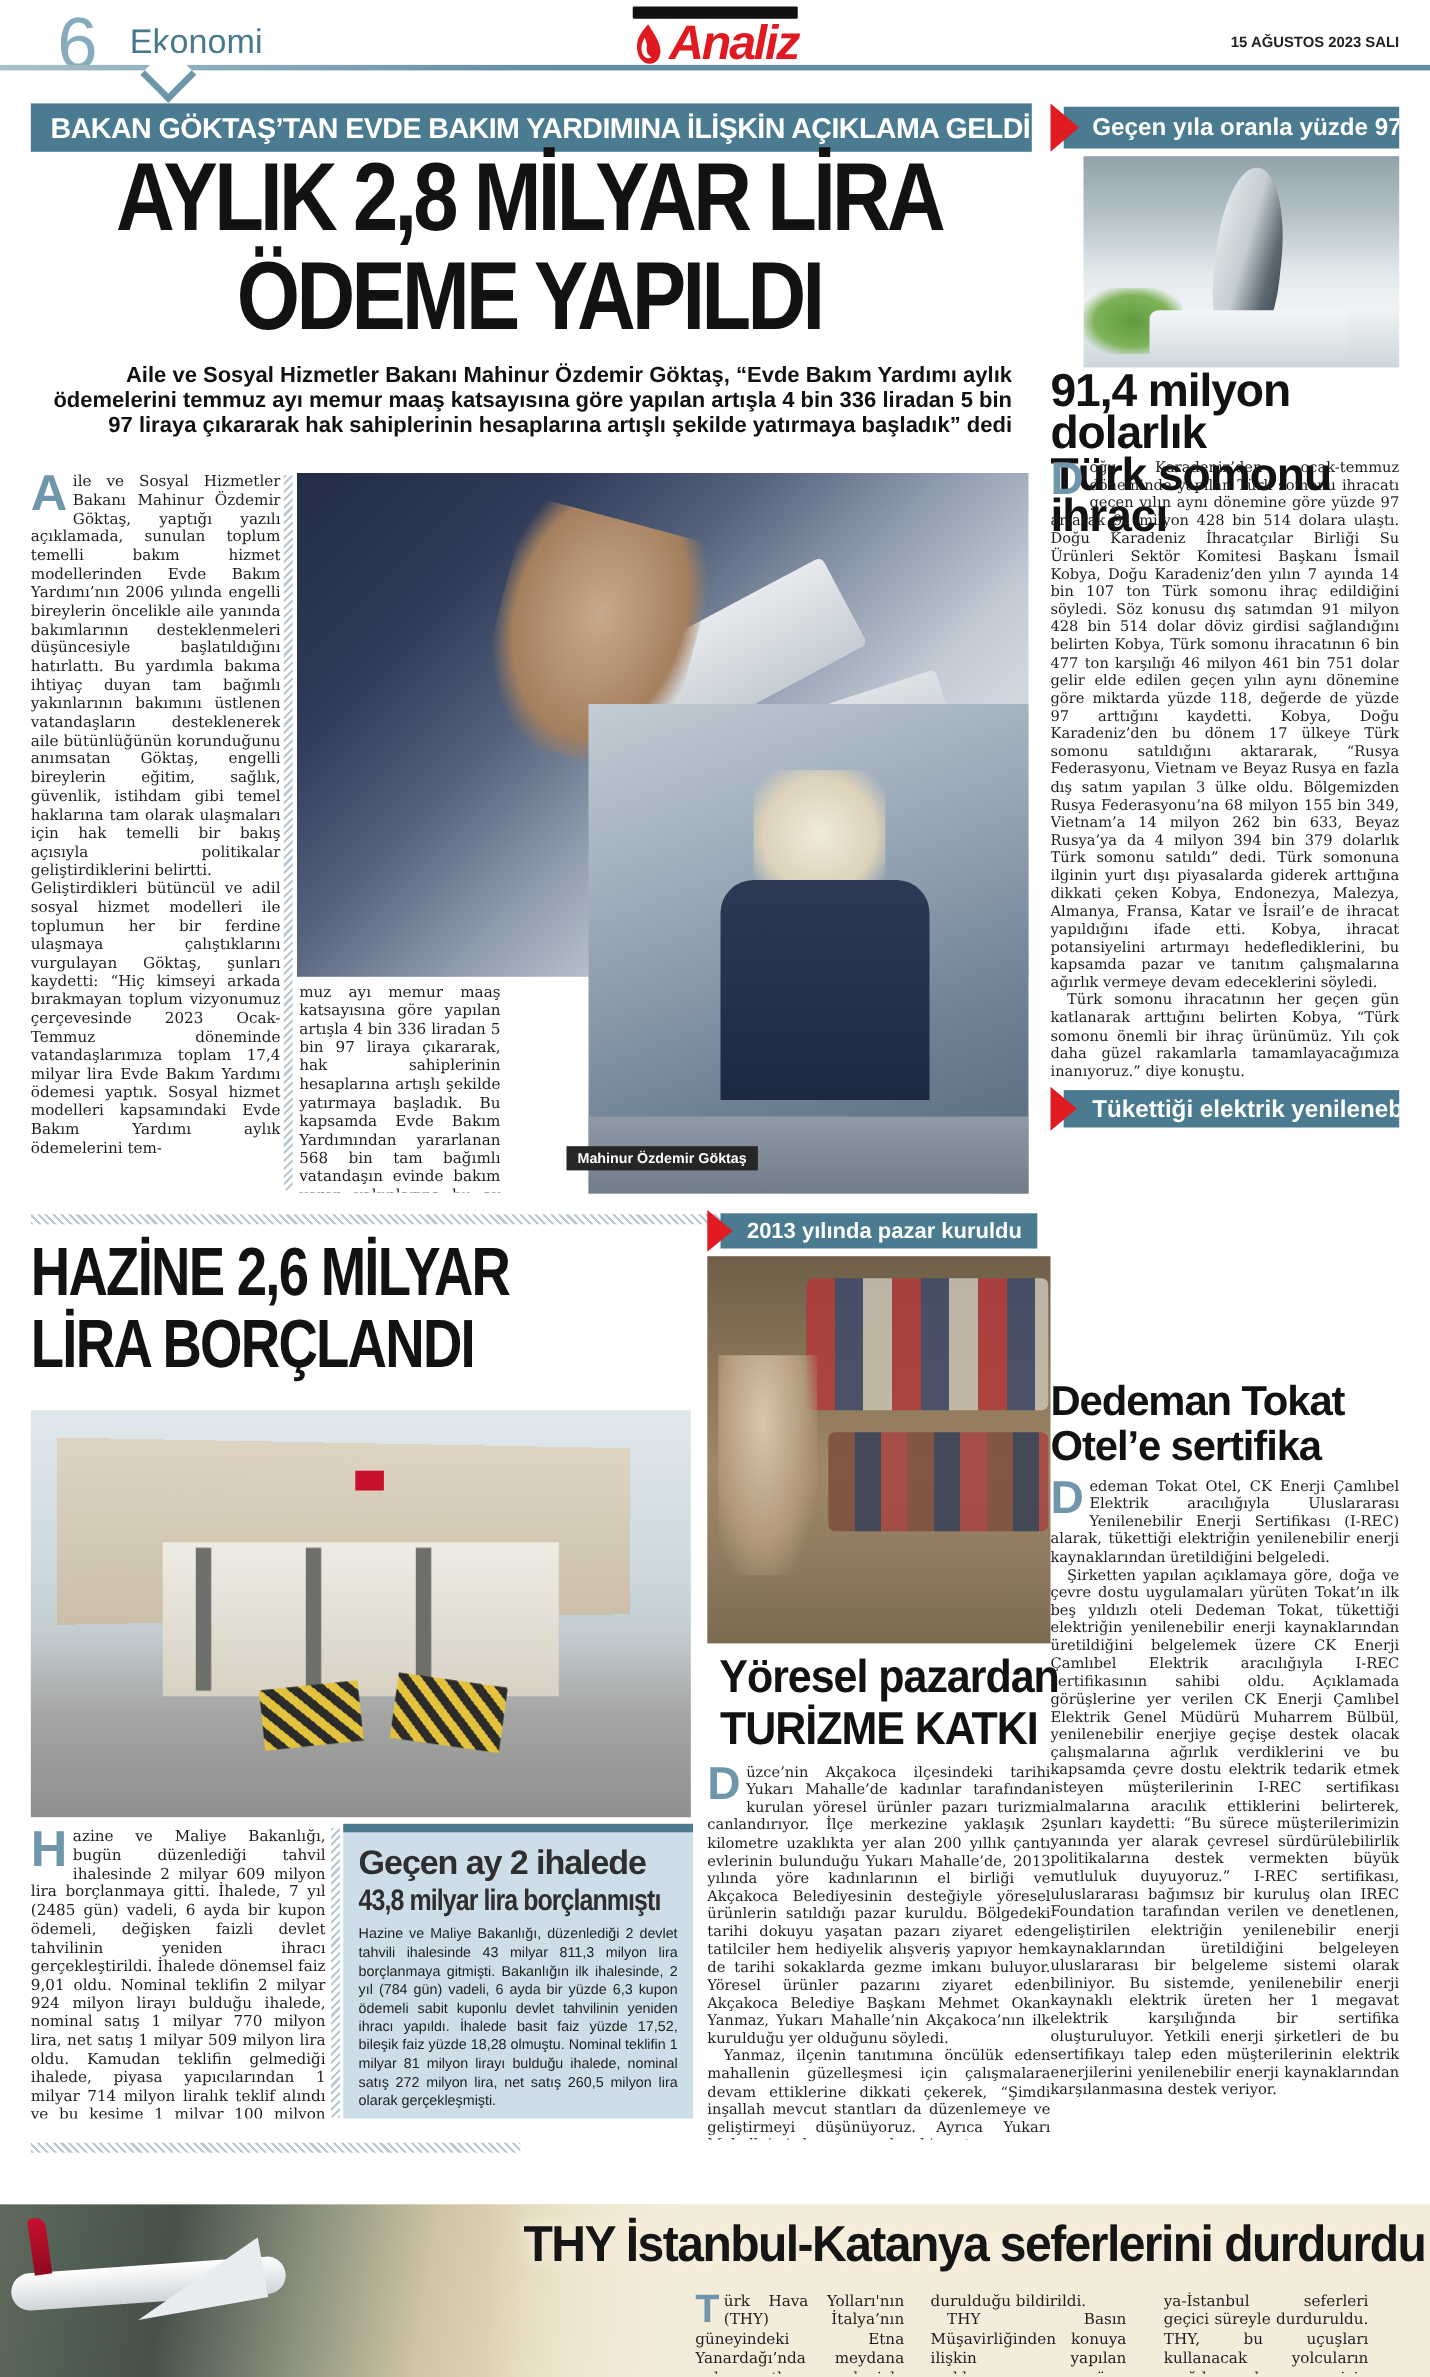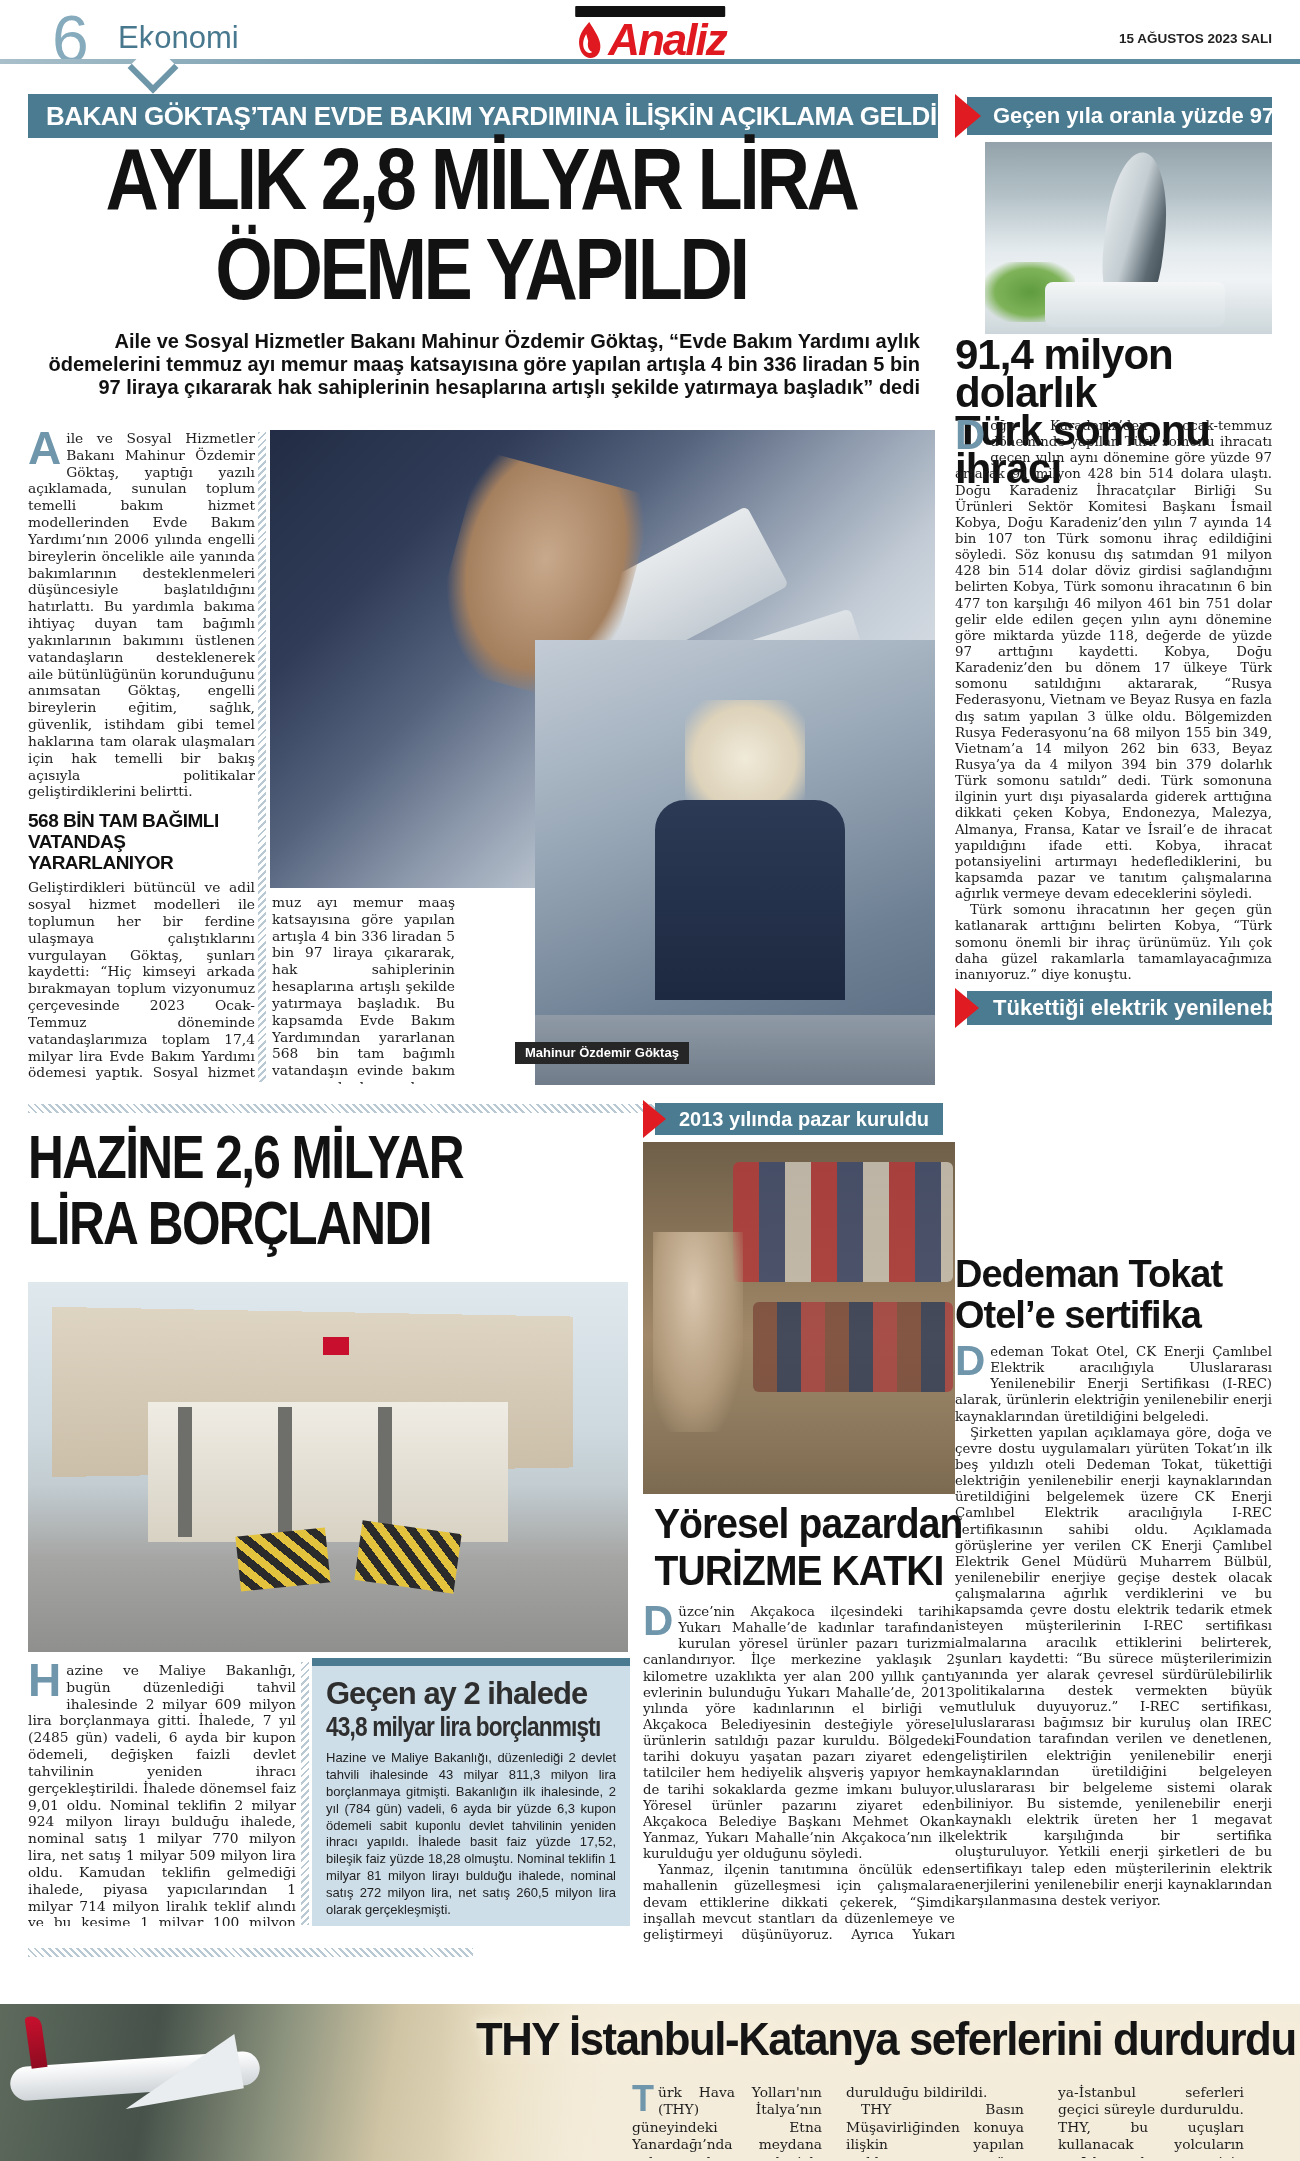--- a/index.html
+++ b/index.html
@@ -81,24 +81,20 @@
   <div class="abs kicker kicker-main" style="left:28px;top:94px;width:892px;">BAKAN GÖKTAŞ’TAN EVDE BAKIM YARDIMINA İLİŞKİN AÇIKLAMA GELDİ</div>
 
   <div class="abs" style="left:28px;top:134px;width:906px;">
     <div class="hl hl-xl">AYLIK 2,8 MİLYAR LİRA</div>
     <div class="hl hl-xl">ÖDEME YAPILDI</div>
   </div>
   <div class="abs lede" style="left:40px;top:330px;width:880px;">Aile ve Sosyal Hizmetler Bakanı Mahinur Özdemir Göktaş, “Evde Bakım Yardımı aylık ödemelerini temmuz ayı memur maaş katsayısına göre yapılan artışla 4 bin 336 liradan 5 bin 97 liraya çıkararak hak sahiplerinin hesaplarına artışlı şekilde yatırmaya başladık” dedi</div>
 
   <div class="abs serif bt clip" style="left:28px;top:430px;width:227px;height:654px;">
     <p><span class="dc">A</span><span>ile ve Sosyal Hizmetler Bakanı Mahinur Özdemir Göktaş, yaptığı yazılı açıklamada, sunulan toplum temelli bakım hizmet modellerinden Evde Bakım Yardımı’nın 2006 yılında engelli bireylerin öncelikle aile yanında bakımlarının desteklenmeleri düşüncesiyle başlatıldığını hatırlattı. Bu yardımla bakıma ihtiyaç duyan tam bağımlı yakınlarının bakımını üstlenen vatandaşların desteklenerek aile bütünlüğünün korunduğunu anımsatan Göktaş, engelli bireylerin eğitim, sağlık, güvenlik, istihdam gibi temel haklarına tam olarak ulaşmaları için hak temelli bir bakış açısıyla politikalar geliştirdiklerini belirtti.</span></p>
-    <div class="subhead">
-      <div>568 BİN TAM BAĞIMLI</div>
-      <div>VATANDAŞ YARARLANIYOR</div>
-    </div>
     <p>Geliştirdikleri bütüncül ve adil sosyal hizmet modelleri ile toplumun her bir ferdine ulaşmaya çalıştıklarını vurgulayan Göktaş, şunları kaydetti: “Hiç kimseyi arkada bırakmayan toplum vizyonumuz çerçevesinde 2023 Ocak-Temmuz döneminde vatandaşlarımıza toplam 17,4 milyar lira Evde Bakım Yardımı ödemesi yaptık. Sosyal hizmet modelleri kapsamındaki Evde Bakım Yardımı aylık ödemelerini tem-</p>
   </div>
 
   <div class="abs vhatch" style="left:258px;top:432px;width:8px;height:650px;"></div>
 
   <div class="ph" style="left:270px;top:430px;width:665px;height:458px;background:linear-gradient(135deg,#222c44 0%,#303c58 22%,#55637d 38%,#8b98ab 52%,#c3ccd6 68%,#d8dee5 82%,#a8b2c0 100%);">
     <div style="left:300px;top:120px;width:210px;height:90px;background:linear-gradient(#e7eaec,#c5cdd4);border-radius:6px;transform:rotate(-28deg);"></div>
     <div style="left:380px;top:210px;width:220px;height:95px;background:linear-gradient(#dde2e6,#b8c1c9);border-radius:6px;transform:rotate(-18deg);"></div>
     <div style="left:180px;top:40px;width:180px;height:220px;background:radial-gradient(ellipse at 50% 40%,#c8a98b 0%,#a5805f 60%,rgba(90,70,50,0) 75%);transform:rotate(15deg);"></div>
   </div>
@@ -134,21 +130,21 @@
 
   <div class="kicker-sm" style="left:955px;top:988px;width:317px;height:40px;">
     <div class="arrow" style="border-width:20px 0 20px 24px;"></div>
     <div class="bar" style="font-size:22px;line-height:34px;padding-left:26px;">Tükettiği elektrik yenilenebilir</div>
   </div>
   <div class="abs" style="left:955px;top:1254px;width:317px;">
     <div class="hl hl-dedeman">Dedeman Tokat</div>
     <div class="hl hl-dedeman">Otel’e sertifika</div>
   </div>
   <div class="abs serif bt-sm clip" style="left:955px;top:1344px;width:317px;height:600px;">
-    <p><span class="dc" style="font-size:42px;">D</span><span>edeman Tokat Otel, CK Enerji Çamlıbel Elektrik aracılığıyla Uluslararası Yenilenebilir Enerji Sertifikası (I-REC) alarak, ürünlerin elektriğin yenilenebilir enerji kaynaklarından üretildiğini belgeledi.</span></p>
+    <p><span class="dc" style="font-size:42px;">D</span><span>edeman Tokat Otel, CK Enerji Çamlıbel Elektrik aracılığıyla Uluslararası Yenilenebilir Enerji Sertifikası (I-REC) alarak, tükettiği elektriğin yenilenebilir enerji kaynaklarından üretildiğini belgeledi.</span></p>
     <p class="indent">Şirketten yapılan açıklamaya göre, doğa ve çevre dostu uygulamaları yürüten Tokat’ın ilk beş yıldızlı oteli Dedeman Tokat, tükettiği elektriğin yenilenebilir enerji kaynaklarından üretildiğini belgelemek üzere CK Enerji Çamlıbel Elektrik aracılığıyla I-REC sertifikasının sahibi oldu. Açıklamada görüşlerine yer verilen CK Enerji Çamlıbel Elektrik Genel Müdürü Muharrem Bülbül, yenilenebilir enerjiye geçişe destek olacak çalışmalarına ağırlık verdiklerini ve bu kapsamda çevre dostu elektrik tedarik etmek isteyen müşterilerinin I-REC sertifikası almalarına aracılık ettiklerini belirterek, şunları kaydetti: “Bu sürece müşterilerimizin yanında yer alarak çevresel sürdürülebilirlik politikalarına destek vermekten büyük mutluluk duyuyoruz.” I-REC sertifikası, uluslararası bağımsız bir kuruluş olan IREC Foundation tarafından verilen ve denetlenen, geliştirilen elektriğin yenilenebilir enerji kaynaklarından üretildiğini belgeleyen uluslararası bir belgeleme sistemi olarak biliniyor. Bu sistemde, yenilenebilir enerji kaynaklı elektrik üreten her 1 megavat elektrik karşılığında bir sertifika oluşturuluyor. Yetkili enerji şirketleri de bu sertifikayı talep eden müşterilerinin elektrik enerjilerini yenilenebilir enerji kaynaklarından karşılanmasına destek veriyor.</p>
   </div>
 
   <div class="abs hatch" style="left:28px;top:1104px;width:907px;height:9px;"></div>
   <div class="abs" style="left:28px;top:1124px;width:600px;">
     <div class="hl hl-hazine">HAZİNE 2,6 MİLYAR</div>
     <div class="hl hl-hazine">LİRA BORÇLANDI</div>
   </div>
   <div class="ph" style="left:28px;top:1282px;width:600px;height:370px;background:linear-gradient(180deg,#dfe8ed 0%,#cdd9df 40%,#c2ccd1 55%,#a5a5a3 75%,#8f8f8d 100%);">
     <div style="left:40px;top:30px;width:520px;height:160px;background:linear-gradient(#ded4c2,#cbbfa9);transform:perspective(300px) rotateY(4deg);"></div>

